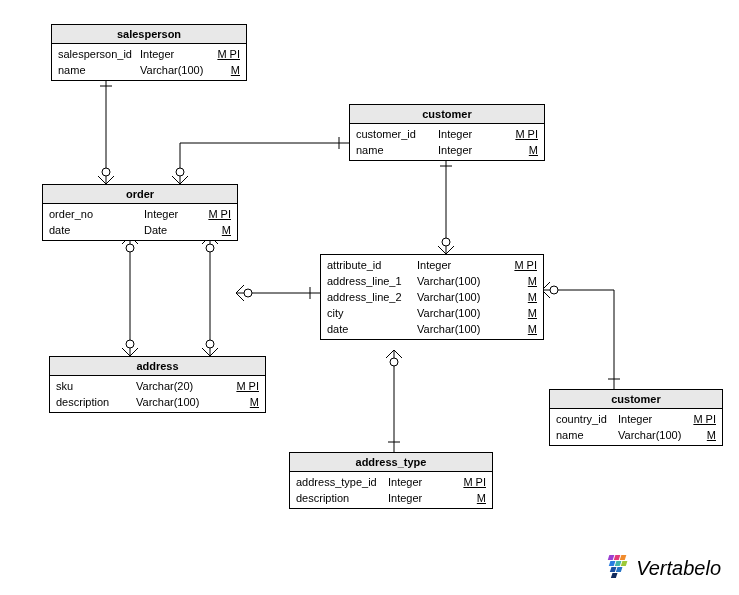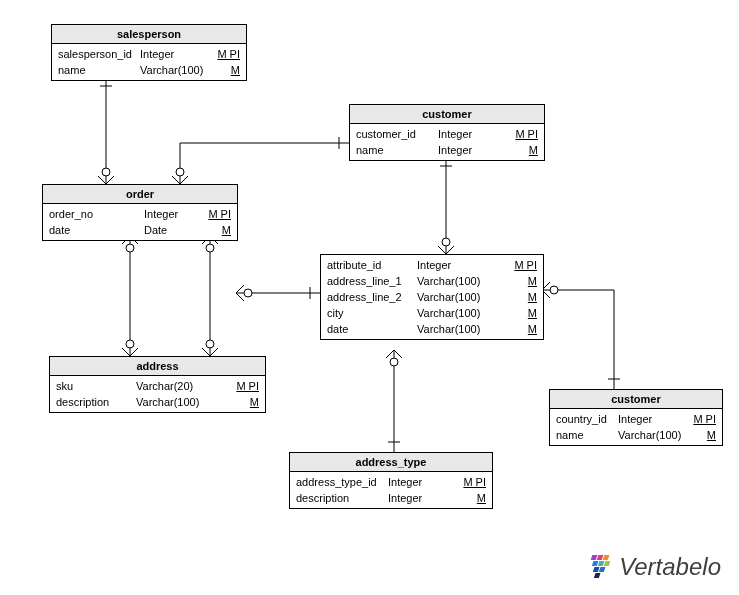--- a/index.html
+++ b/index.html
@@ -5,21 +5,21 @@
   html,body{margin:0;padding:0;width:739px;height:595px;background:#fff;font-family:Arial,Helvetica,sans-serif;position:relative;}
   .canvas{position:relative;width:739px;height:595px;}
   .entity{position:absolute;border:1px solid #000;background:#fff;font-size:11px;}
   .entity .title{background:#e8e8e8;border-bottom:1px solid #000;text-align:center;font-weight:bold;padding:3px 4px;font-size:11px;}
   .entity .rows{padding:2px 0;}
   .entity .row{display:flex;padding:1px 6px;line-height:14px;}
   .entity .row .nm{flex:0 0 auto;}
   .entity .row .tp{flex:1;text-align:left;}
   .entity .row .fl{flex:0 0 auto;padding-left:4px;text-decoration:underline;}
   svg.conns{position:absolute;left:0;top:0;width:739px;height:595px;pointer-events:none;}
-  .logo{position:absolute;right:18px;bottom:12px;font-style:italic;font-size:24px;color:#404040;display:flex;gap:6px;}
+  .logo{position:absolute;right:18px;bottom:12px;font-style:italic;font-size:20px;color:#000000;display:flex;align-items:center;gap:6px;}
   .logo svg{display:block;}
 </style>
 </head>
 <body>
 
 <div class="canvas">
 
   <svg class="conns">
     <g stroke="#000" stroke-width="1" fill="none">
 

